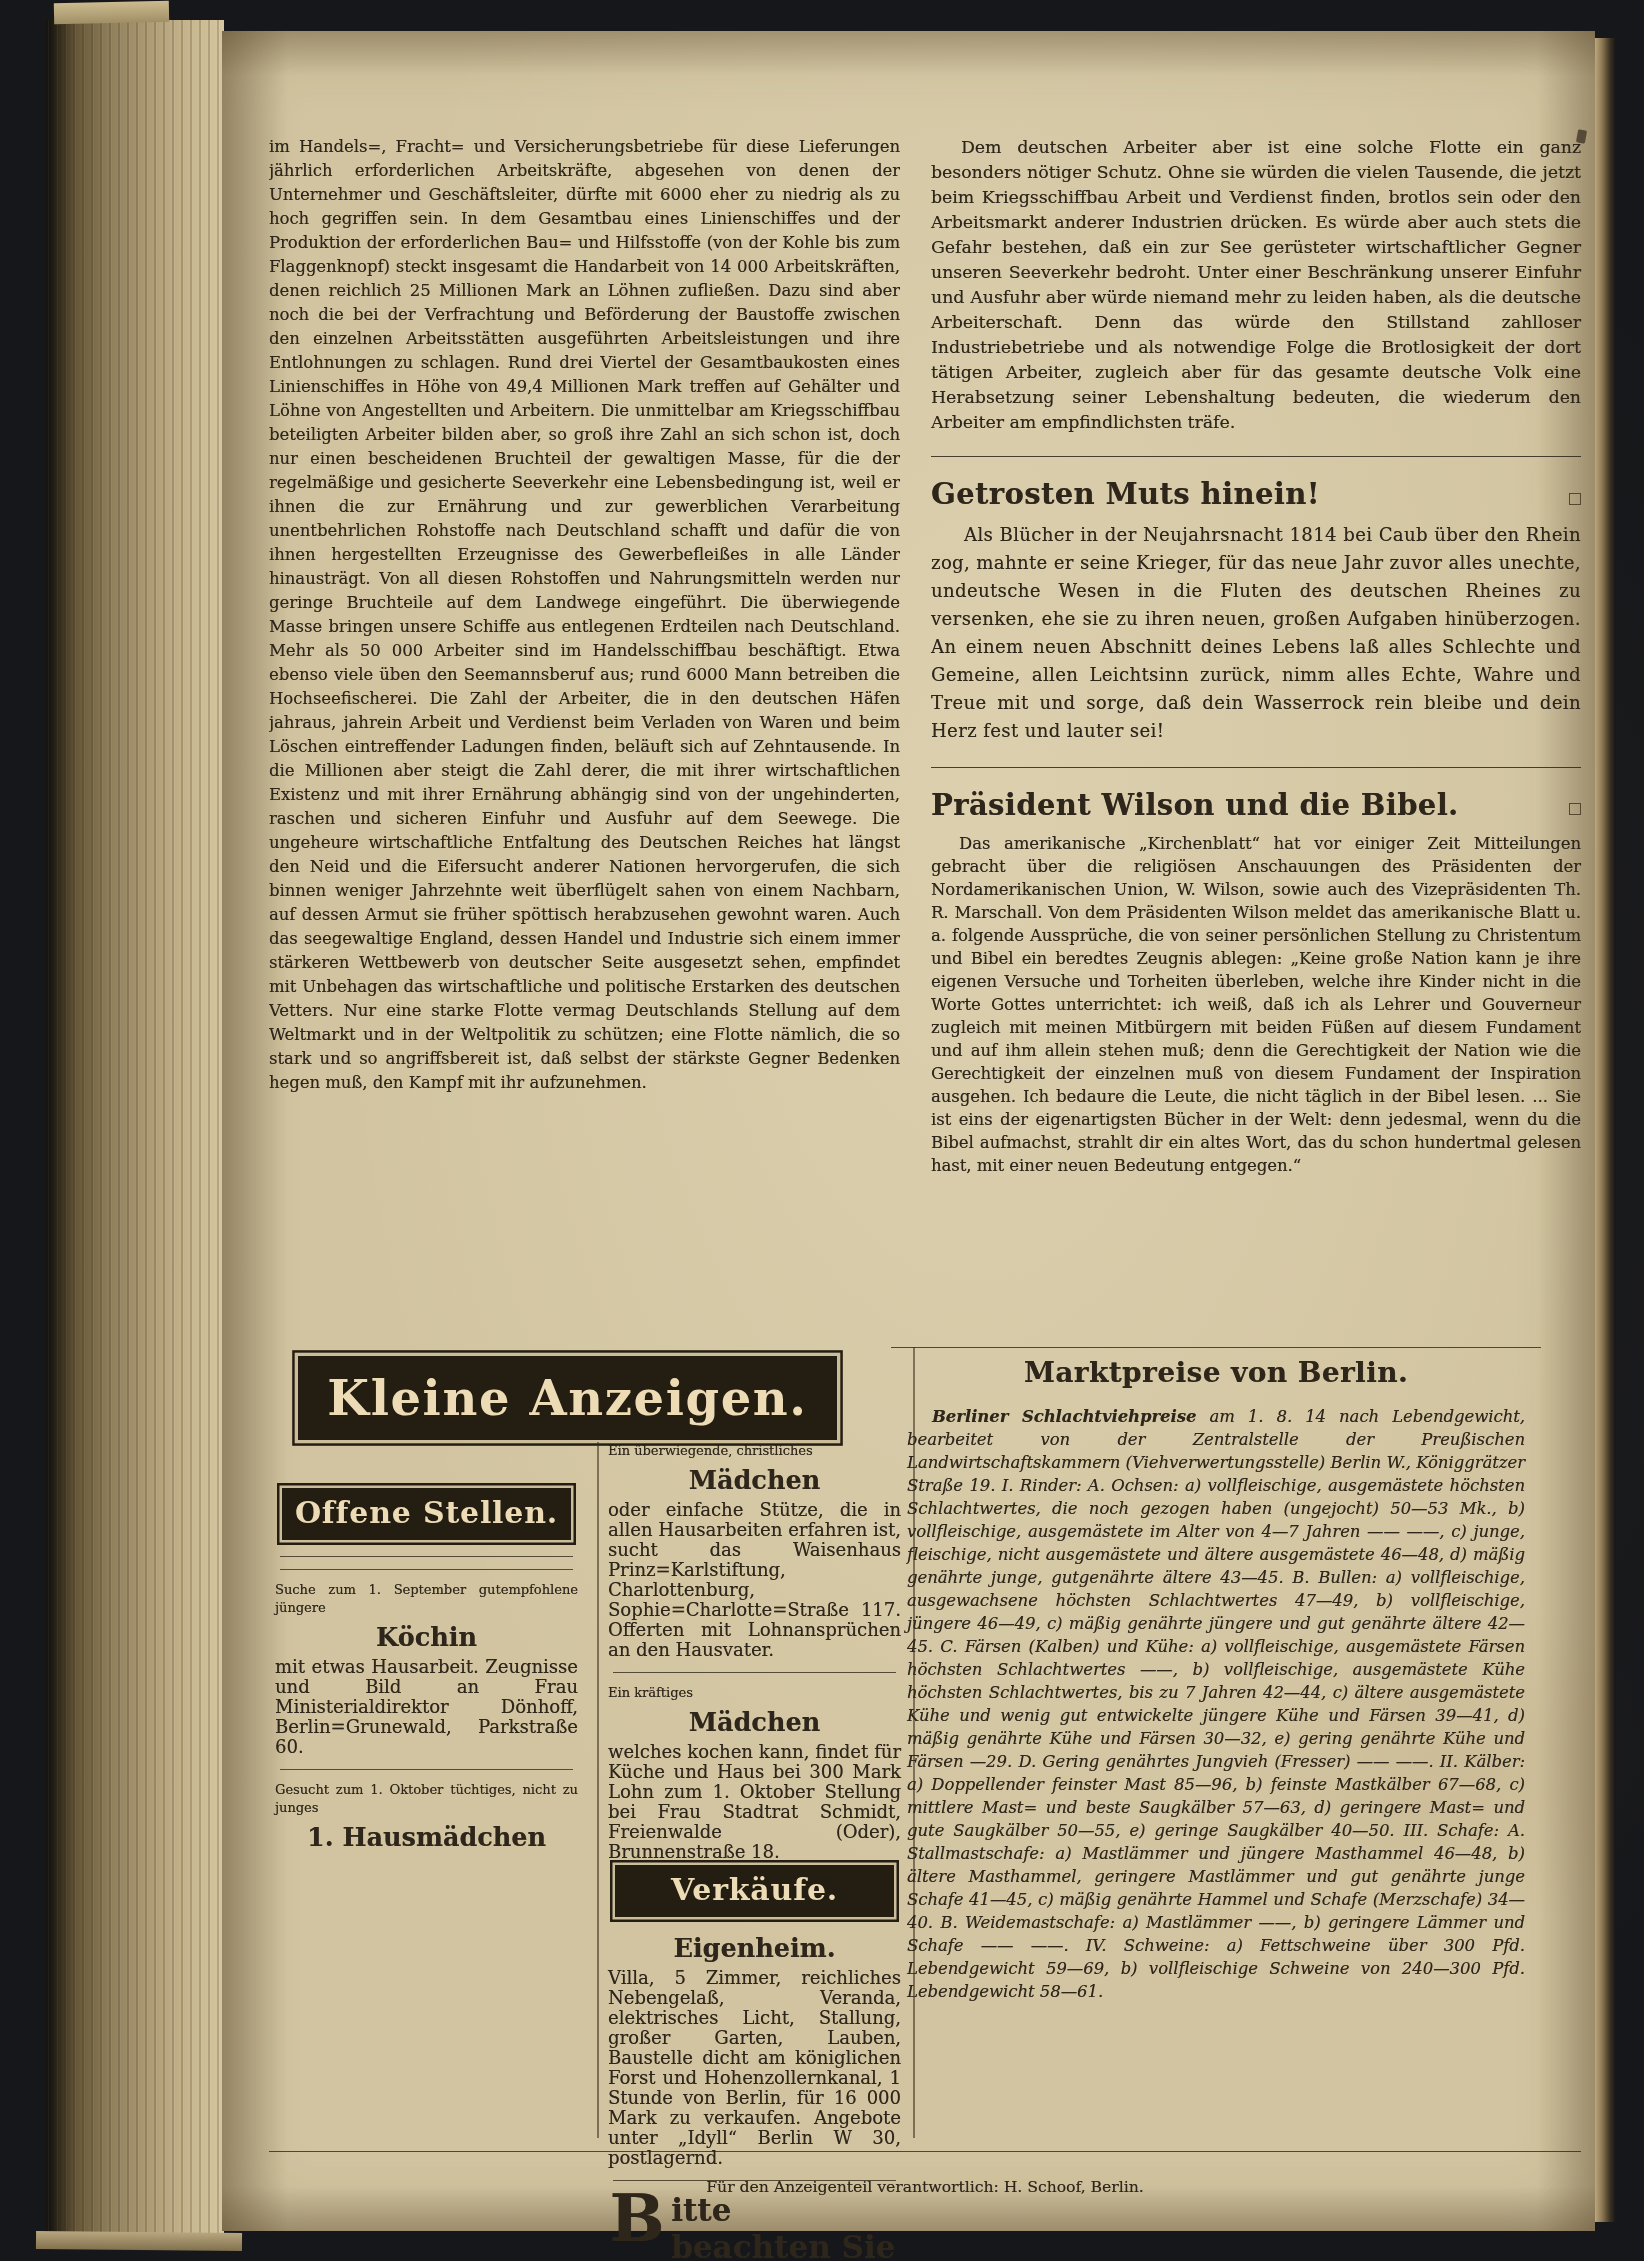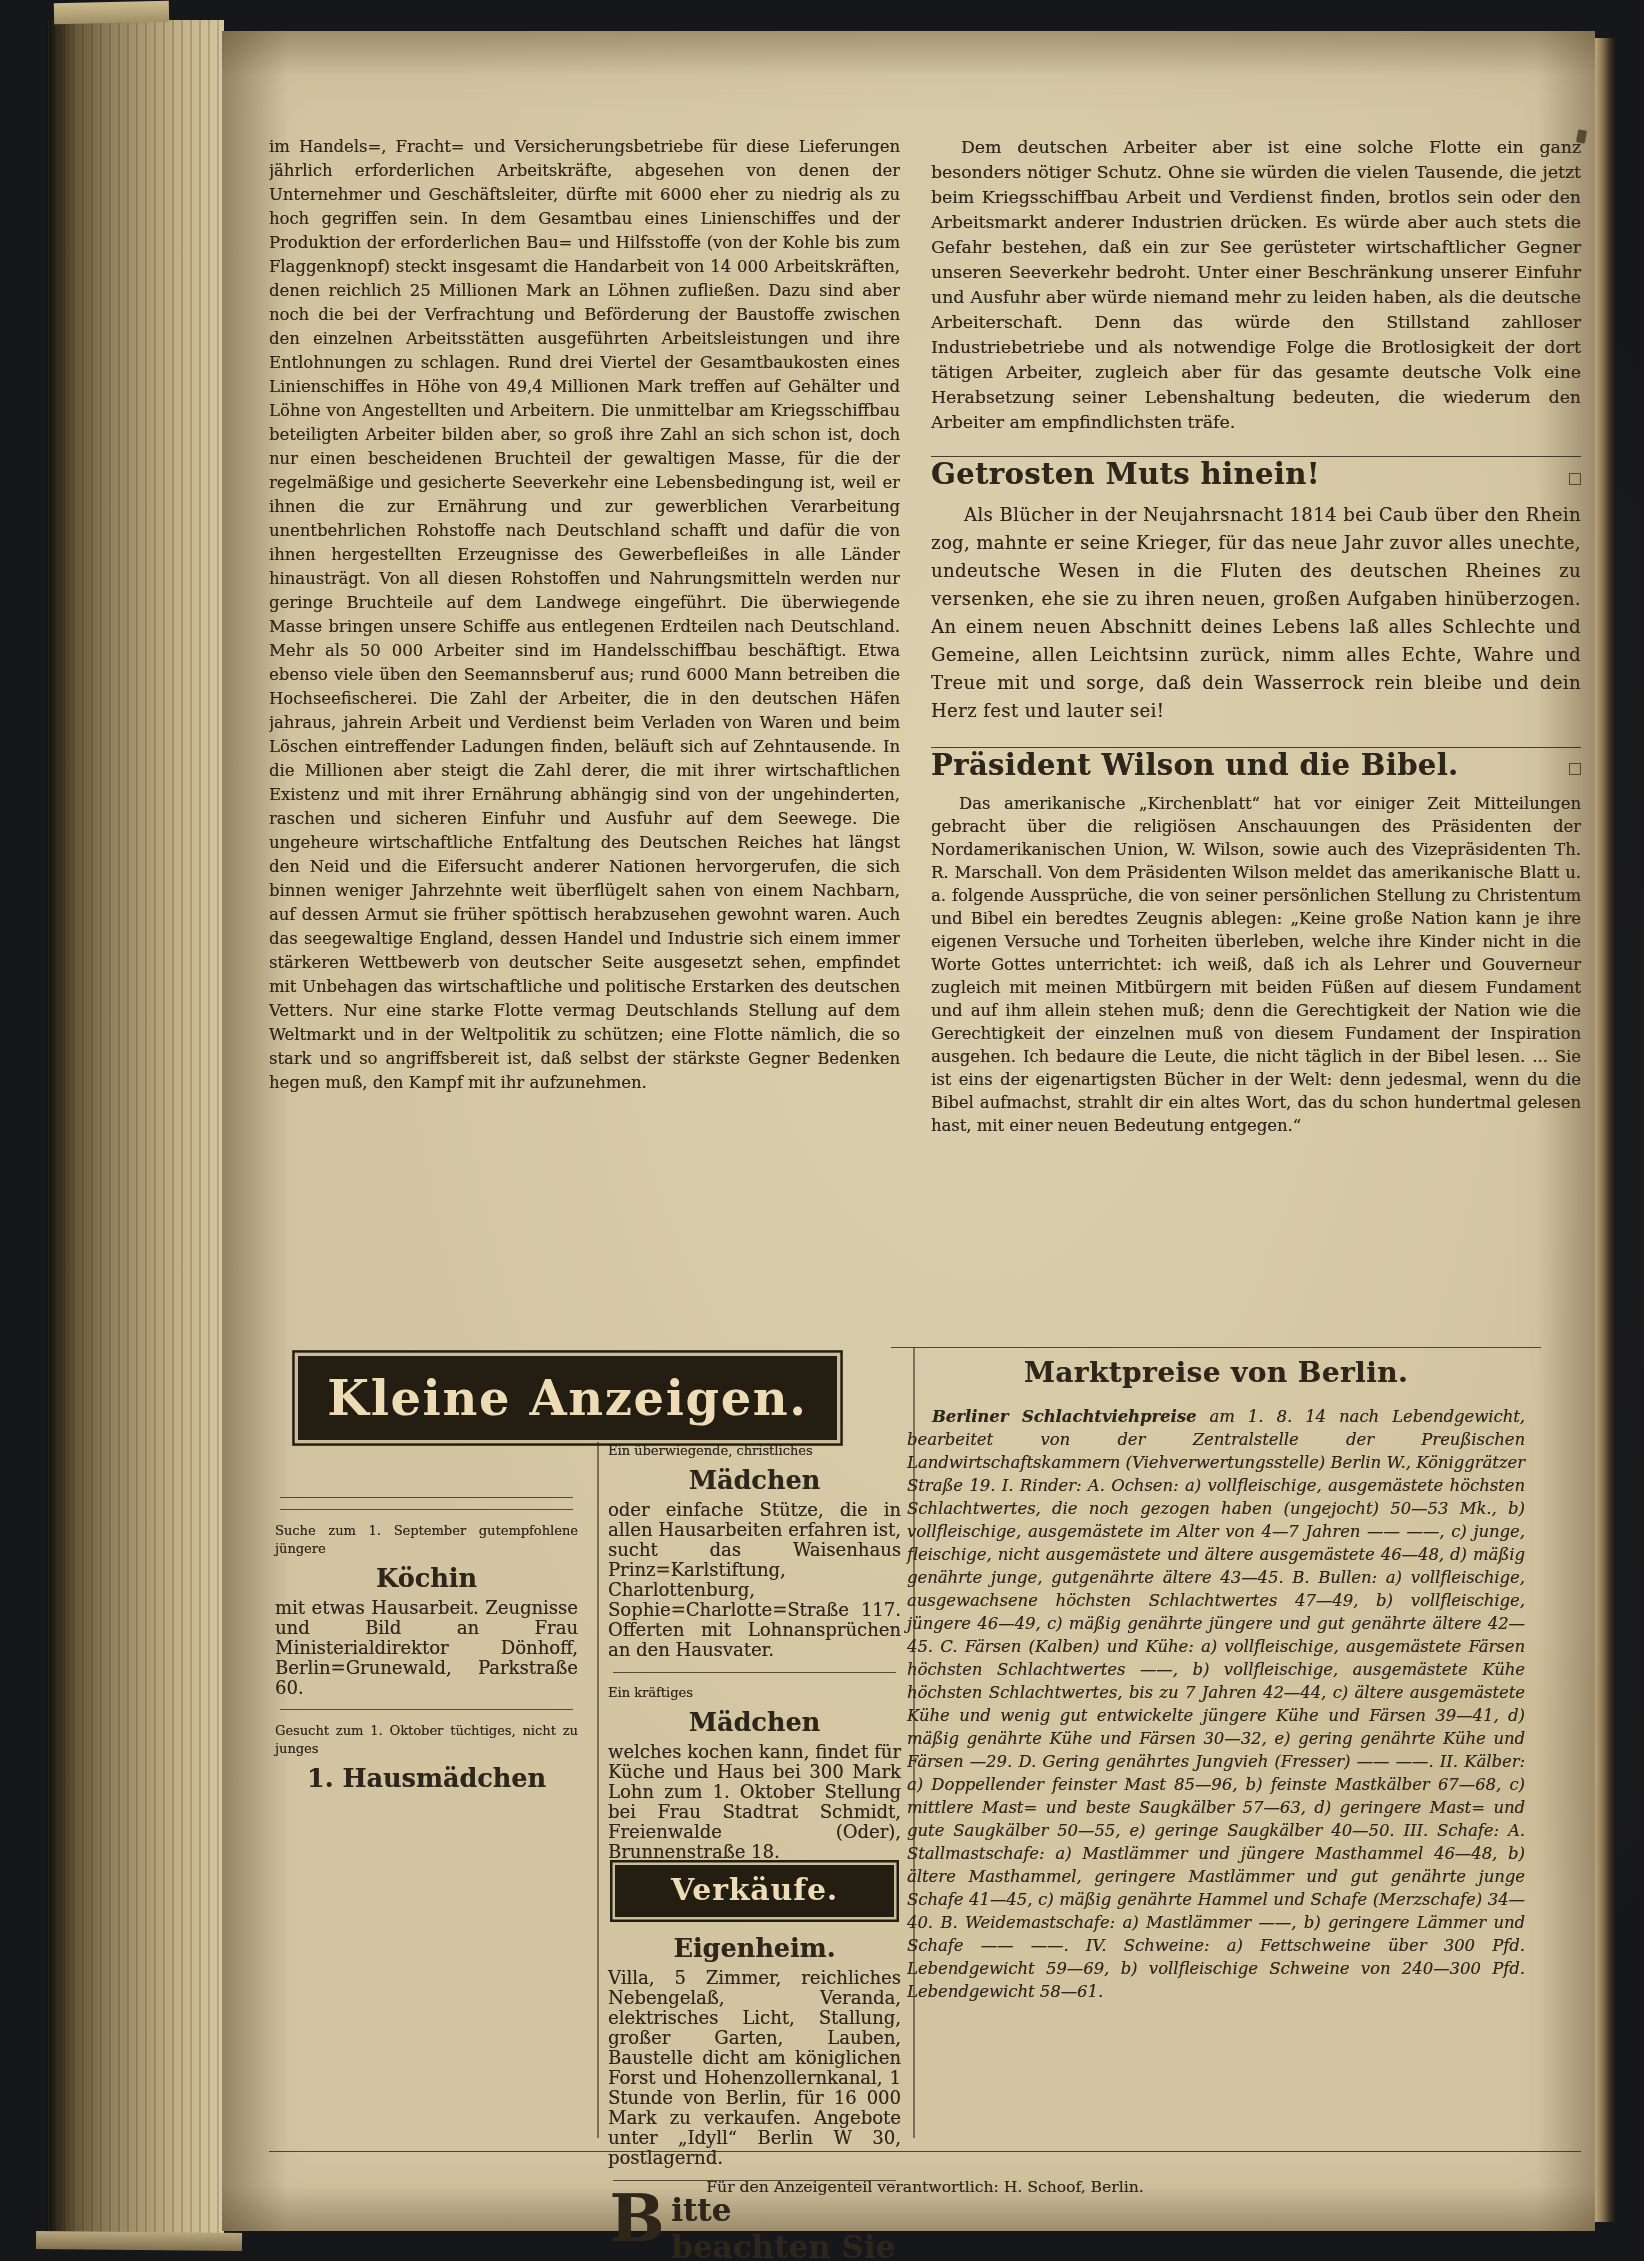--- a/index.html
+++ b/index.html
@@ -48,21 +48,21 @@
 
   
   .page * { box-sizing:border-box; }
   .page { text-shadow:0.2px 0.2px 0.3px rgba(46,38,27,0.55); }
 
   .article-left { position:absolute; left:47px; top:104px; width:631px; height:1194px; overflow:hidden; }
   .body-text { margin:0; font-size:16.4px; line-height:24px; text-align:justify; }
 
   .col-right { position:absolute; left:709px; top:104px; width:650px; }
   .intro-text { margin:0; font-size:17.3px; line-height:25px; text-align:justify; text-indent:30px; }
-  .art-header { display:flex; align-items:flex-end; justify-content:space-between; border-top:1.6px solid rgba(46,37,26,0.85); padding-top:0; margin:21.4px 0 10px; }
+  .art-header { display:flex; align-items:flex-end; justify-content:space-between; border-top:1.6px solid rgba(46,37,26,0.85); padding-top:20px; margin:21.4px 0 10px; }
   .art-title { font-size:29px; font-weight:bold; margin:0; letter-spacing:0.4px; }
   .marker-sq { width:12.3px; height:12.3px; border:1.6px solid #564733; margin-bottom:6.6px; flex:none; }
   .getrosten-text { margin:0; font-size:18px; line-height:28px; text-align:justify; text-indent:33px; letter-spacing:0.4px; }
   .wilson-text { margin:0; font-size:16.4px; line-height:23px; text-align:justify; text-indent:28px; }
 
   
   .kleine-banner {
     position:absolute; left:76px; top:1325px; width:539px; height:84px;
     background:#241d12; color:#ecdbb5; display:flex; align-items:center; justify-content:center;
     font-size:48px; font-weight:bold; letter-spacing:1.6px;
@@ -128,20 +128,21 @@
       <div class="art-header">
         <h2 class="art-title">Präsident Wilson und die Bibel.</h2>
         <span class="marker-sq"></span>
       </div>
       <p class="wilson-text">Das amerikanische „Kirchenblatt“ hat vor einiger Zeit Mitteilungen gebracht über die religiösen Anschauungen des Präsidenten der Nordamerikanischen Union, W. Wilson, sowie auch des Vizepräsidenten Th. R. Marschall. Von dem Präsidenten Wilson meldet das amerikanische Blatt u. a. folgende Aussprüche, die von seiner persönlichen Stellung zu Christentum und Bibel ein beredtes Zeugnis ablegen: „Keine große Nation kann je ihre eigenen Versuche und Torheiten überleben, welche ihre Kinder nicht in die Worte Gottes unterrichtet: ich weiß, daß ich als Lehrer und Gouverneur zugleich mit meinen Mitbürgern mit beiden Füßen auf diesem Fundament und auf ihm allein stehen muß; denn die Gerechtigkeit der Nation wie die Gerechtigkeit der einzelnen muß von diesem Fundament der Inspiration ausgehen. Ich bedaure die Leute, die nicht täglich in der Bibel lesen. ... Sie ist eins der eigenartigsten Bücher in der Welt: denn jedesmal, wenn du die Bibel aufmachst, strahlt dir ein altes Wort, das du schon hundertmal gelesen hast, mit einer neuen Bedeutung entgegen.“</p>
     </div>
 
     <div class="kleine-banner">Kleine Anzeigen.</div>
 
     <div class="ads-left">
+      <div class="mini-banner">Offene Stellen.</div>
 
       <hr class="ad-sep">
 
       <hr class="ad-sep">
 
       <div>
         <p class="ad-lead">Suche zum 1. September gutempfohlene jüngere</p>
         <h3 class="ad-title">Köchin</h3>
         <p class="ad-body">mit etwas Hausarbeit. Zeugnisse und Bild an Frau Ministerialdirektor Dönhoff, Berlin=Grunewald, Parkstraße 60.</p>
       </div>

